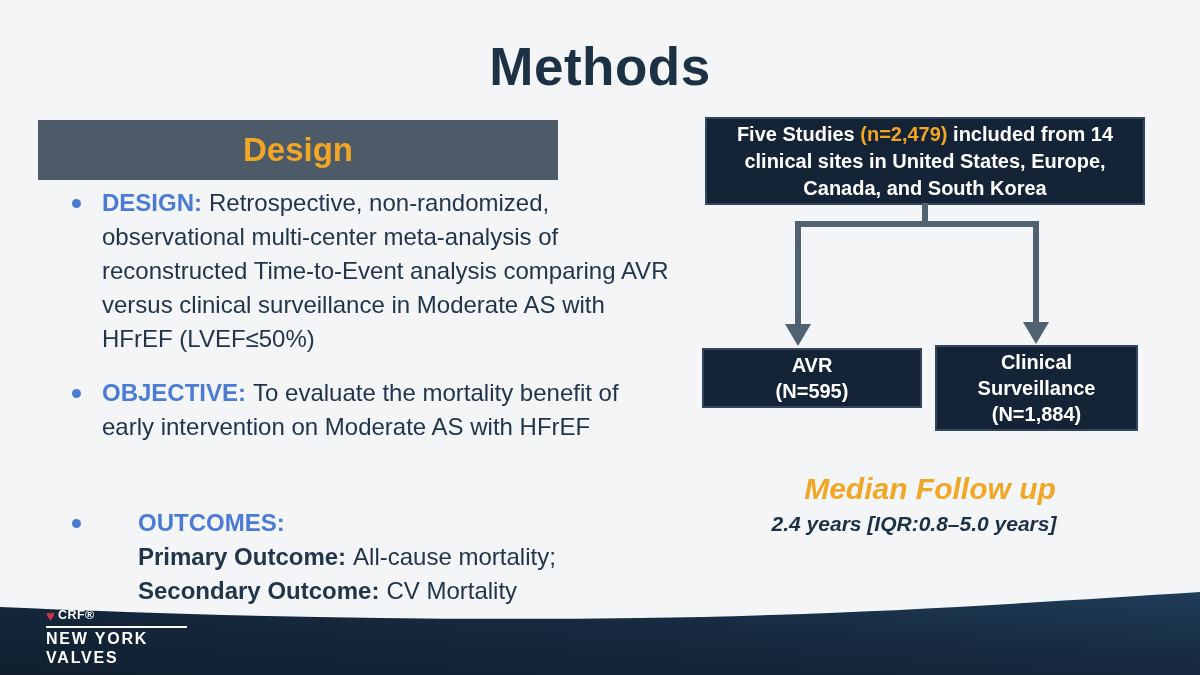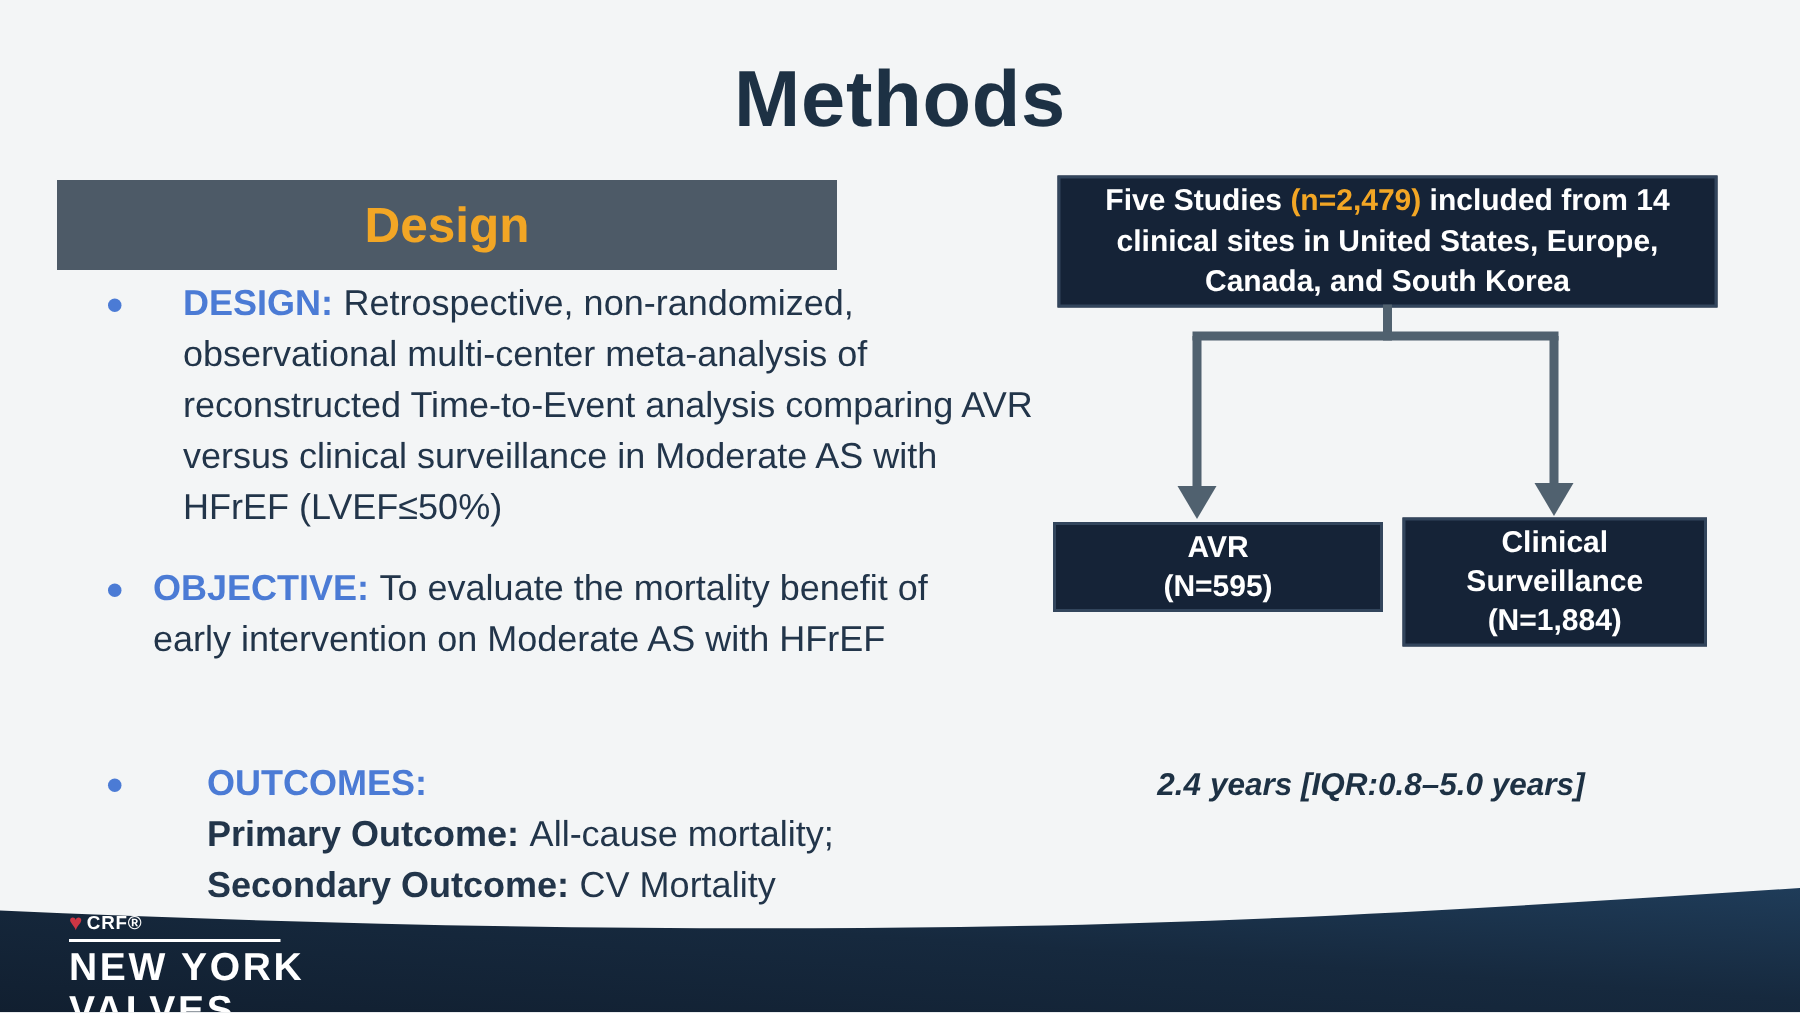--- a/index.html
+++ b/index.html
@@ -11,21 +11,21 @@
 
   .design-header{position:absolute;left:38px;top:120px;width:520px;height:60px;
          background:#4d5a67;display:flex;align-items:center;justify-content:center;}
   .design-header span{font-size:33px;font-weight:bold;color:#f2a625;}
 
   .bullet{position:absolute;left:72px;display:flex;}
   .dot{width:9px;height:9px;border-radius:50%;background:#4b7bd5;margin-top:13px;margin-right:21px;flex:none;}
   .btext{width:572px;font-size:24px;line-height:34px;color:#22354a;margin:0;}
   .kw{color:#4b7bd5;font-weight:bold;margin-right:7px;}
   .lead{font-weight:bold;margin-right:7px;}
-  .b1{top:186px;gap:20px;} .b2{top:376px;} .b3{top:506px;gap:36px;}
+  .b1{top:186px;} .b2{top:376px;} .b3{top:506px;gap:36px;}
 
   .fbox{position:absolute;background:#152337;border:2px solid #32455c;color:#ffffff;
         font-weight:bold;display:flex;flex-direction:column;align-items:center;justify-content:center;
         text-align:center;box-sizing:border-box;}
   .top-box{left:705px;top:117px;width:440px;height:88px;}
   .top-box p{margin:0;padding:0 8px;font-size:20px;line-height:27px;}
   .hl{color:#f2a625;}
   .avr-box{left:702px;top:348px;width:220px;height:60px;font-size:20px;line-height:26px;}
   .cs-box{left:935px;top:345px;width:203px;height:86px;font-size:20px;line-height:26px;}
   .fbox span{display:block;}
@@ -37,21 +37,21 @@
   .fu-value{position:absolute;left:684px;top:512px;width:460px;margin:0;text-align:center;
         font-size:21px;font-weight:bold;font-style:italic;color:#1d3144;}
 
   .band{position:absolute;left:0;top:575px;width:1200px;height:100px;}
 
   .logo{position:absolute;left:46px;top:608px;color:#ffffff;line-height:1;}
   .logo-row{display:flex;align-items:center;}
   .heart{font-size:15px;color:#ce3644;margin-right:3px;line-height:1;}
   .crf{font-size:12.5px;font-weight:bold;letter-spacing:0.5px;}
   .logo-rule{width:141px;height:2px;background:#ffffff;margin-top:3px;}
-  .brand-line{font-size:26px;font-weight:bold;letter-spacing:1.8px;margin-top:3px;}
+  .brand-line{font-size:16px;font-weight:bold;letter-spacing:1.8px;margin-top:3px;}
 </style>
 </head>
 <body>
 
 <div class="slide">
 
   <h1 class="title">Methods</h1>
 
   <div class="design-header">
     <span>Design</span>
@@ -93,20 +93,21 @@
     <span>AVR</span>
     <span>(N=595)</span>
   </div>
 
   <div class="fbox cs-box">
     <span>Clinical</span>
     <span>Surveillance</span>
     <span>(N=1,884)</span>
   </div>
 
+  <p class="fu-title">Median Follow up</p>
   <p class="fu-value">2.4 years [IQR:0.8–5.0 years]</p>
 
   <svg class="band" width="1200" height="100" viewBox="0 0 1200 100" preserveAspectRatio="none">
     <defs>
       <linearGradient id="bandgrad" x1="0" y1="1" x2="1" y2="0">
         <stop offset="0" stop-color="#111f30"></stop>
         <stop offset="0.55" stop-color="#16293e"></stop>
         <stop offset="1" stop-color="#1f3c59"></stop>
       </linearGradient>
     </defs>

